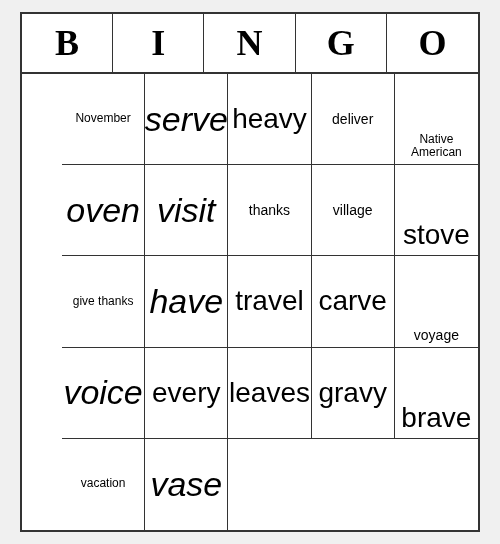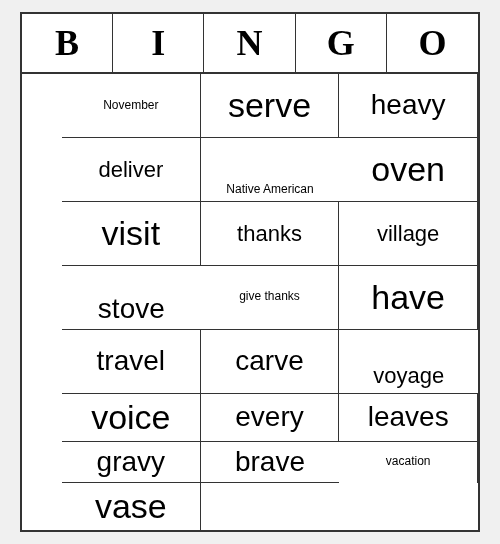--- a/index.html
+++ b/index.html
@@ -43,21 +43,21 @@
       padding: 8px 0;
       border-right: 1px solid #333;
     }
 
     .bingo-header-cell:last-child {
       border-right: none;
     }
 
     .bingo-grid {
       display: grid;
-      grid-template-columns: repeat(3, 1fr);
+      grid-template-columns: repeat(5, 1fr);
       grid-template-rows: repeat(5, 1fr);
       flex: 1;
       margin-left: 40px;
     }
 
     .bingo-cell {
       border-right: 1px solid #333;
       border-bottom: 1px solid #333;
       display: flex;
       justify-content: center;
@@ -78,29 +78,30 @@
 
     .cell-text {
       line-height: 1.15;
     }
 
     .size-small {
       font-size: 12px;
     }
 
     .size-medium {
-      font-size: 22px;
+      font-size: 14px;
     }
 
     .size-large {
       font-size: 28px;
     }
 
     .size-xlarge {
       font-size: 34px;
+      font-style: italic;
     }
   </style>
 </head>
 <body>
 
 <div class="bingo-card">
   <div class="bingo-header">
   <div class="bingo-header-cell">B</div>
       <div class="bingo-header-cell">I</div>
       <div class="bingo-header-cell">N</div>

